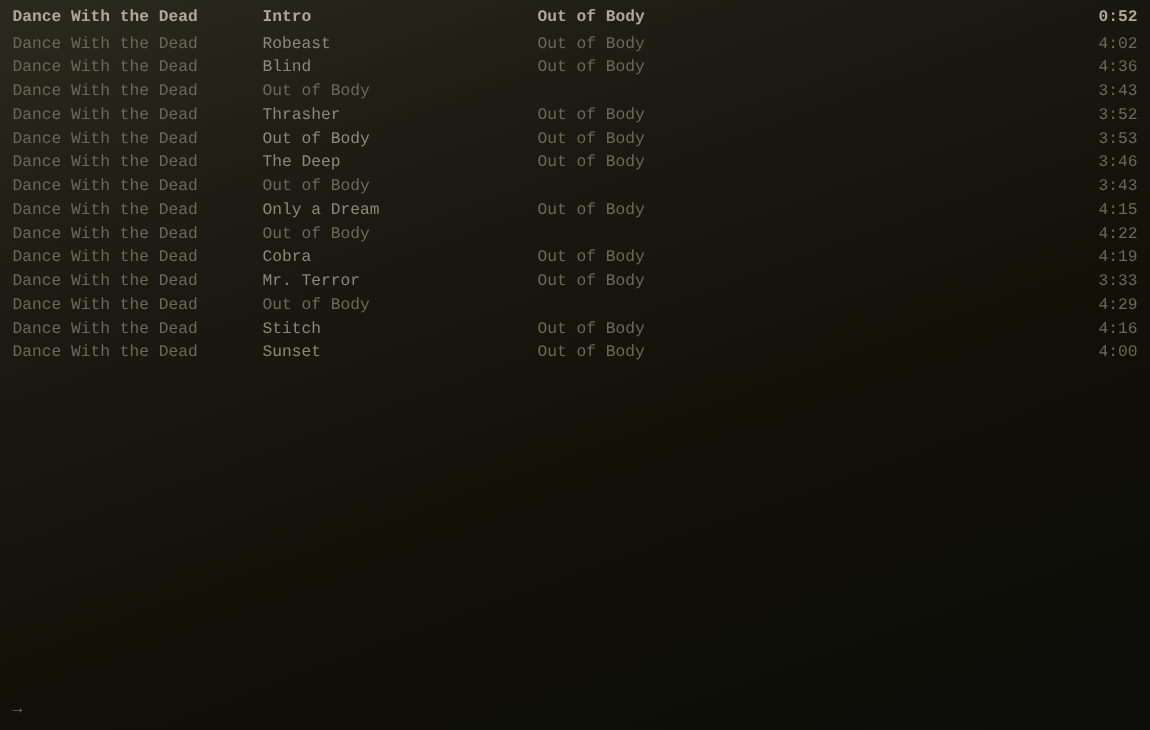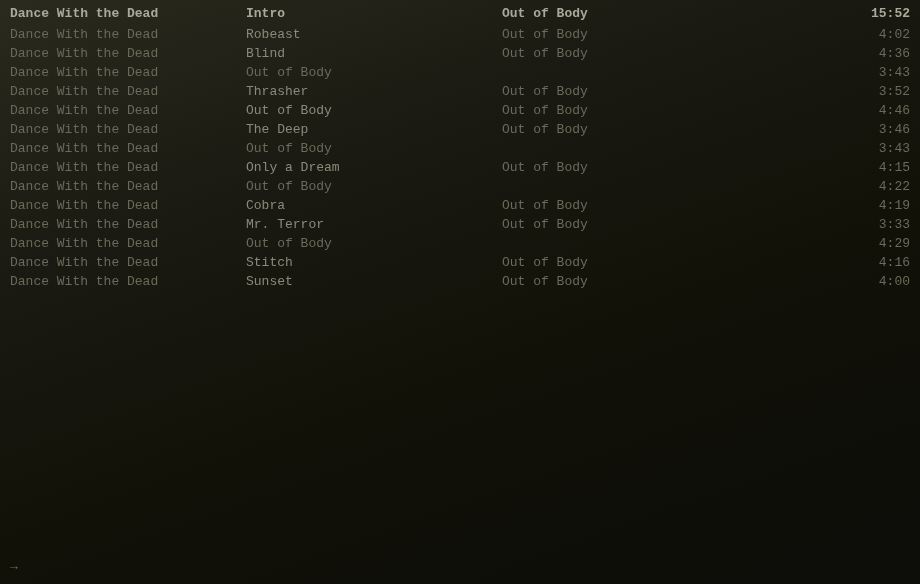--- a/index.html
+++ b/index.html
@@ -23,21 +23,20 @@
       padding: 4px 0;
       width: 100%;
     }
 
     .track-row {
       display: flex;
       align-items: center;
       padding: 2px 10px 2px 10px;
       height: 19px;
       cursor: pointer;
-      gap: 36px;
     }
 
     .track-row.header {
       color: #aaa99a;
       font-weight: bold;
       margin-bottom: 2px;
     }
 
     .col-artist {
       width: 200px;
@@ -79,21 +78,21 @@
   </style>
 </head>
 <body>
 
 <div class="track-list">
 
   <div class="track-row header">
     <span class="col-artist">Dance With the Dead</span>
     <span class="col-title">Intro</span>
     <span class="col-album">Out of Body</span>
-    <span class="col-duration">15:52</span>
+    <span class="col-duration">0:52</span>
   </div>
 
 <div class="track-row">
       <span class="col-artist">Dance With the Dead</span>
       <span class="col-title">Robeast</span>
       <span class="col-album">Out of Body</span>
       <span class="col-duration">4:02</span>
     </div>
     <div class="track-row">
       <span class="col-artist">Dance With the Dead</span>
@@ -109,21 +108,21 @@
     <div class="track-row">
       <span class="col-artist">Dance With the Dead</span>
       <span class="col-title">Thrasher</span>
       <span class="col-album">Out of Body</span>
       <span class="col-duration">3:52</span>
     </div>
     <div class="track-row">
       <span class="col-artist">Dance With the Dead</span>
       <span class="col-title">Out of Body</span>
       <span class="col-album">Out of Body</span>
-      <span class="col-duration">4:46</span>
+      <span class="col-duration">3:53</span>
     </div>
     <div class="track-row">
       <span class="col-artist">Dance With the Dead</span>
       <span class="col-title">The Deep</span>
       <span class="col-album">Out of Body</span>
       <span class="col-duration">3:46</span>
     </div>
     <div class="track-row">
       <span class="col-artist">Dance With the Dead</span>
       <span class="col-album">Out of Body</span>

